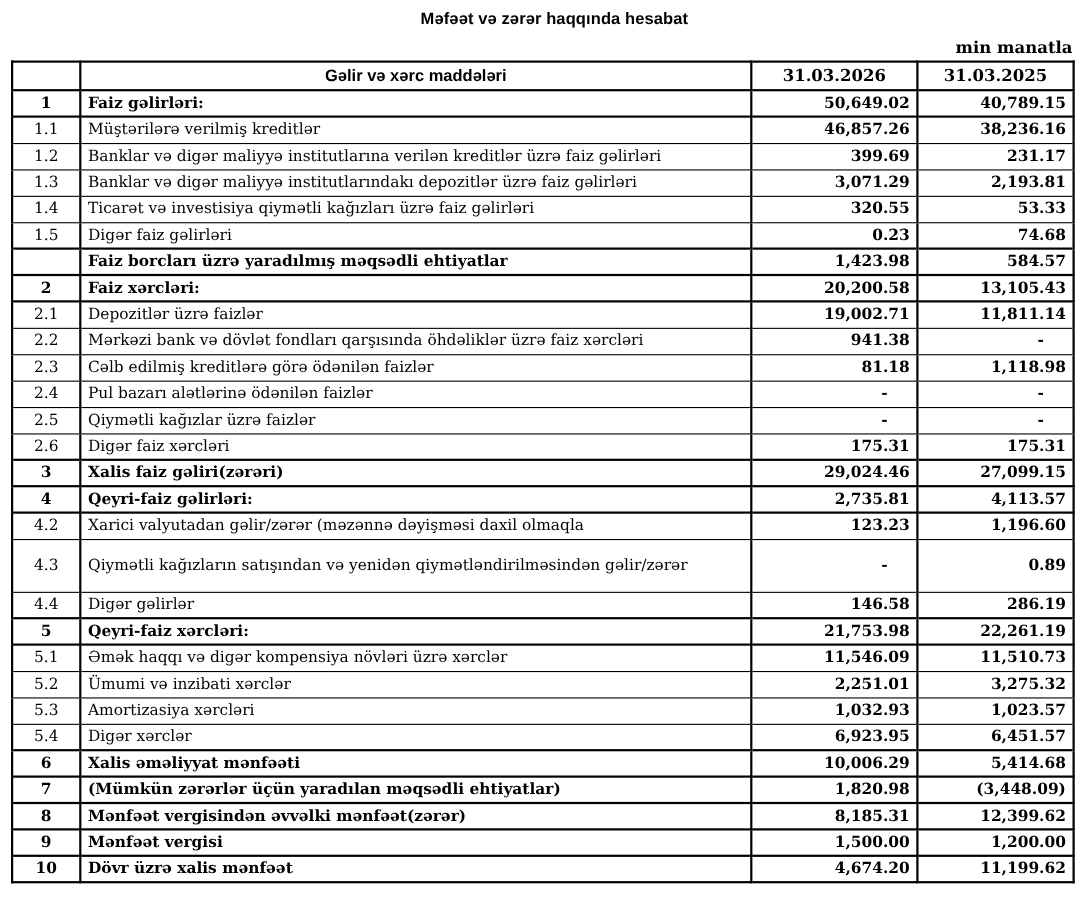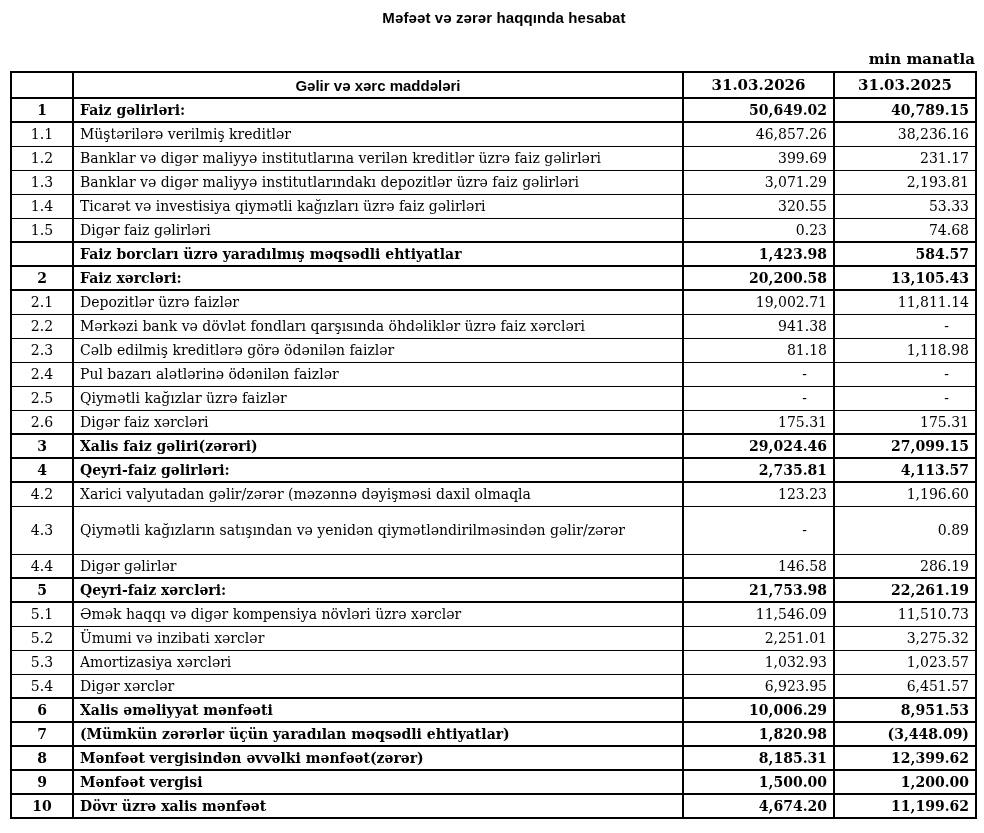--- a/index.html
+++ b/index.html
@@ -14,21 +14,21 @@
     padding-top: 9px;
     text-align: center;
     font-family: "Liberation Sans", sans-serif;
     font-weight: bold;
     font-size: 15px;
     letter-spacing: 0.1px;
     margin-left: 24px;
   }
   .unit-note {
     width: 965px;
-    margin: 24px 0 3px 10px;
+    margin: 8px 0 3px 10px;
     text-align: right;
     font-weight: bold;
     font-size: 15px;
   }
   table.pl {
     margin-left: 10px;
     width: 965px;
     table-layout: fixed;
     border-collapse: collapse;
     border: 2px solid #000;
@@ -51,21 +51,21 @@
     font-family: "Liberation Sans", sans-serif;
     font-size: 15px;
     text-align: center;
   }
   th.h-date { font-size: 15px; text-align: center; font-family: "DejaVu Serif", serif; }
   tbody tr { height: 24px; }
   tbody tr.tall { height: 48px; }
   tbody tr.bold td { border-top: 2px solid #000; border-bottom: 2px solid #000; font-weight: bold; }
   td.num { text-align: center; font-size: 14px; }
   td.label { text-align: left; font-size: 14px; white-space: nowrap; overflow: hidden; }
-  td.val { text-align: right; font-size: 14px; white-space: nowrap; }
+  td.val { text-align: right; font-size: 14px; white-space: nowrap; font-weight: bold; }
   td.val.dash { padding-right: 26px; }
   tr.bold td.val.regular { font-weight: bold; padding-left: 25px; }
 </style>
 </head>
 <body>
 
 <div class="title">Məfəət və zərər haqqında hesabat</div>
 
 <div class="unit-note">min manatla</div>
 
@@ -226,21 +226,21 @@
       <tr>
         <td class="num">5.4</td>
         <td class="label">Digər xərclər</td>
         <td class="val">6,923.95</td>
         <td class="val">6,451.57</td>
       </tr>
       <tr class="bold">
         <td class="num">6</td>
         <td class="label">Xalis əməliyyat mənfəəti</td>
         <td class="val">10,006.29</td>
-        <td class="val">8,951.53</td>
+        <td class="val">5,414.68</td>
       </tr>
       <tr class="bold">
         <td class="num">7</td>
         <td class="label">(Mümkün zərərlər üçün yaradılan məqsədli ehtiyatlar)</td>
         <td class="val">1,820.98</td>
         <td class="val">(3,448.09)</td>
       </tr>
       <tr class="bold">
         <td class="num">8</td>
         <td class="label">Mənfəət vergisindən əvvəlki mənfəət(zərər)</td>

